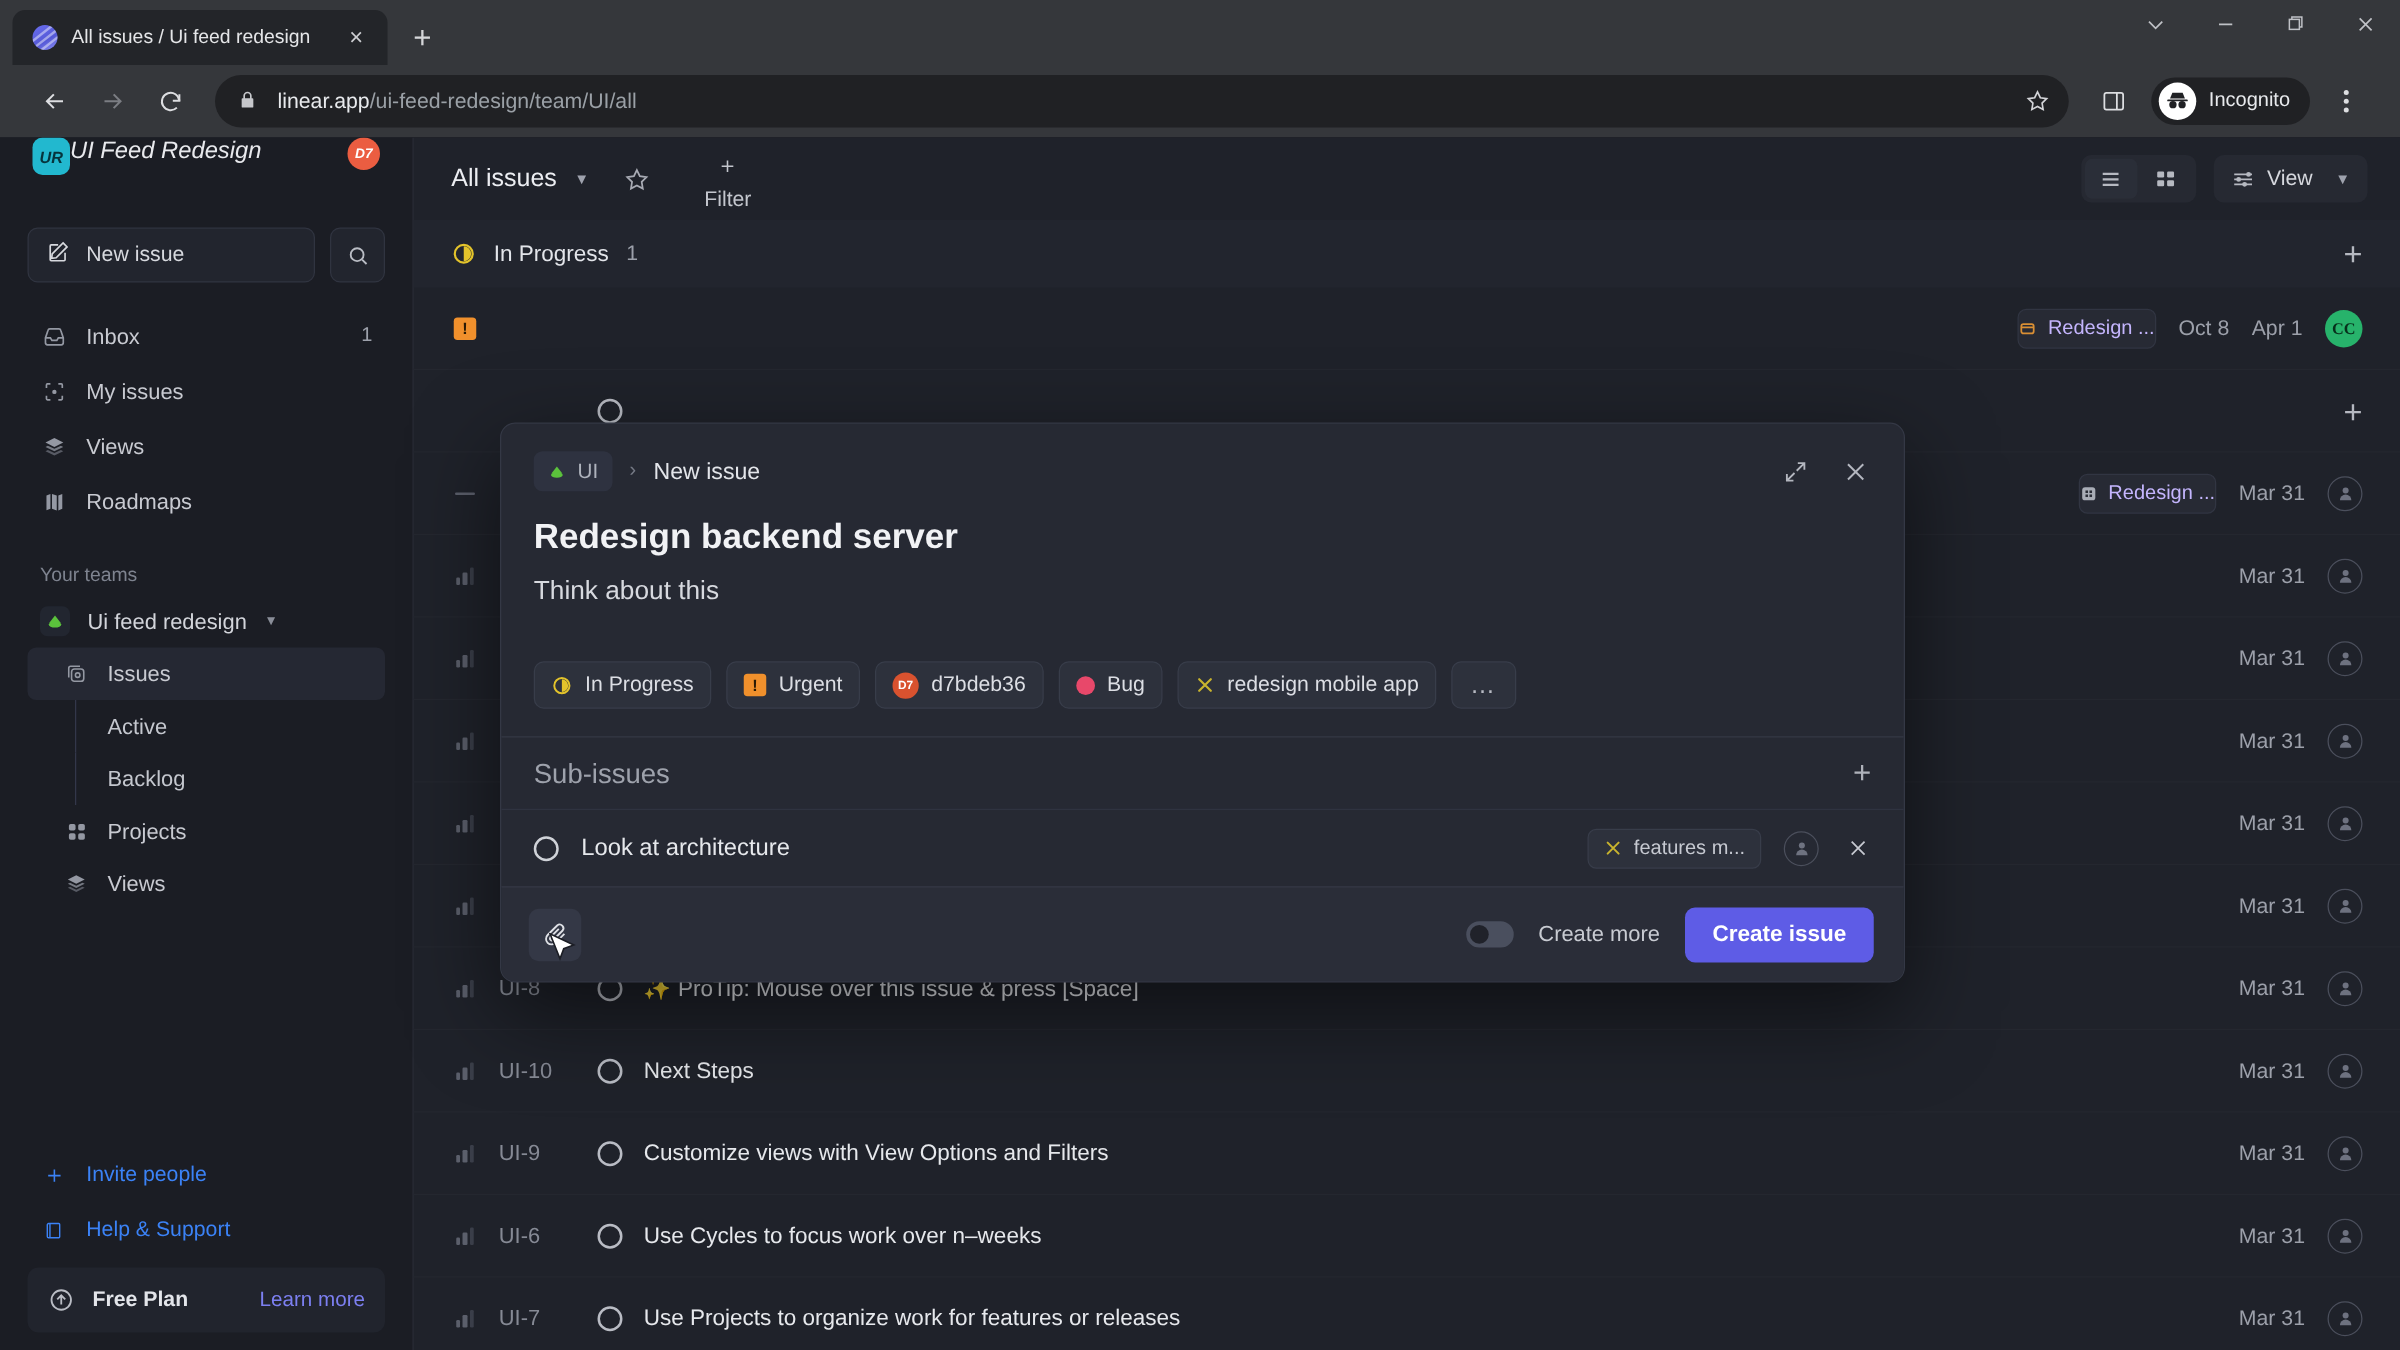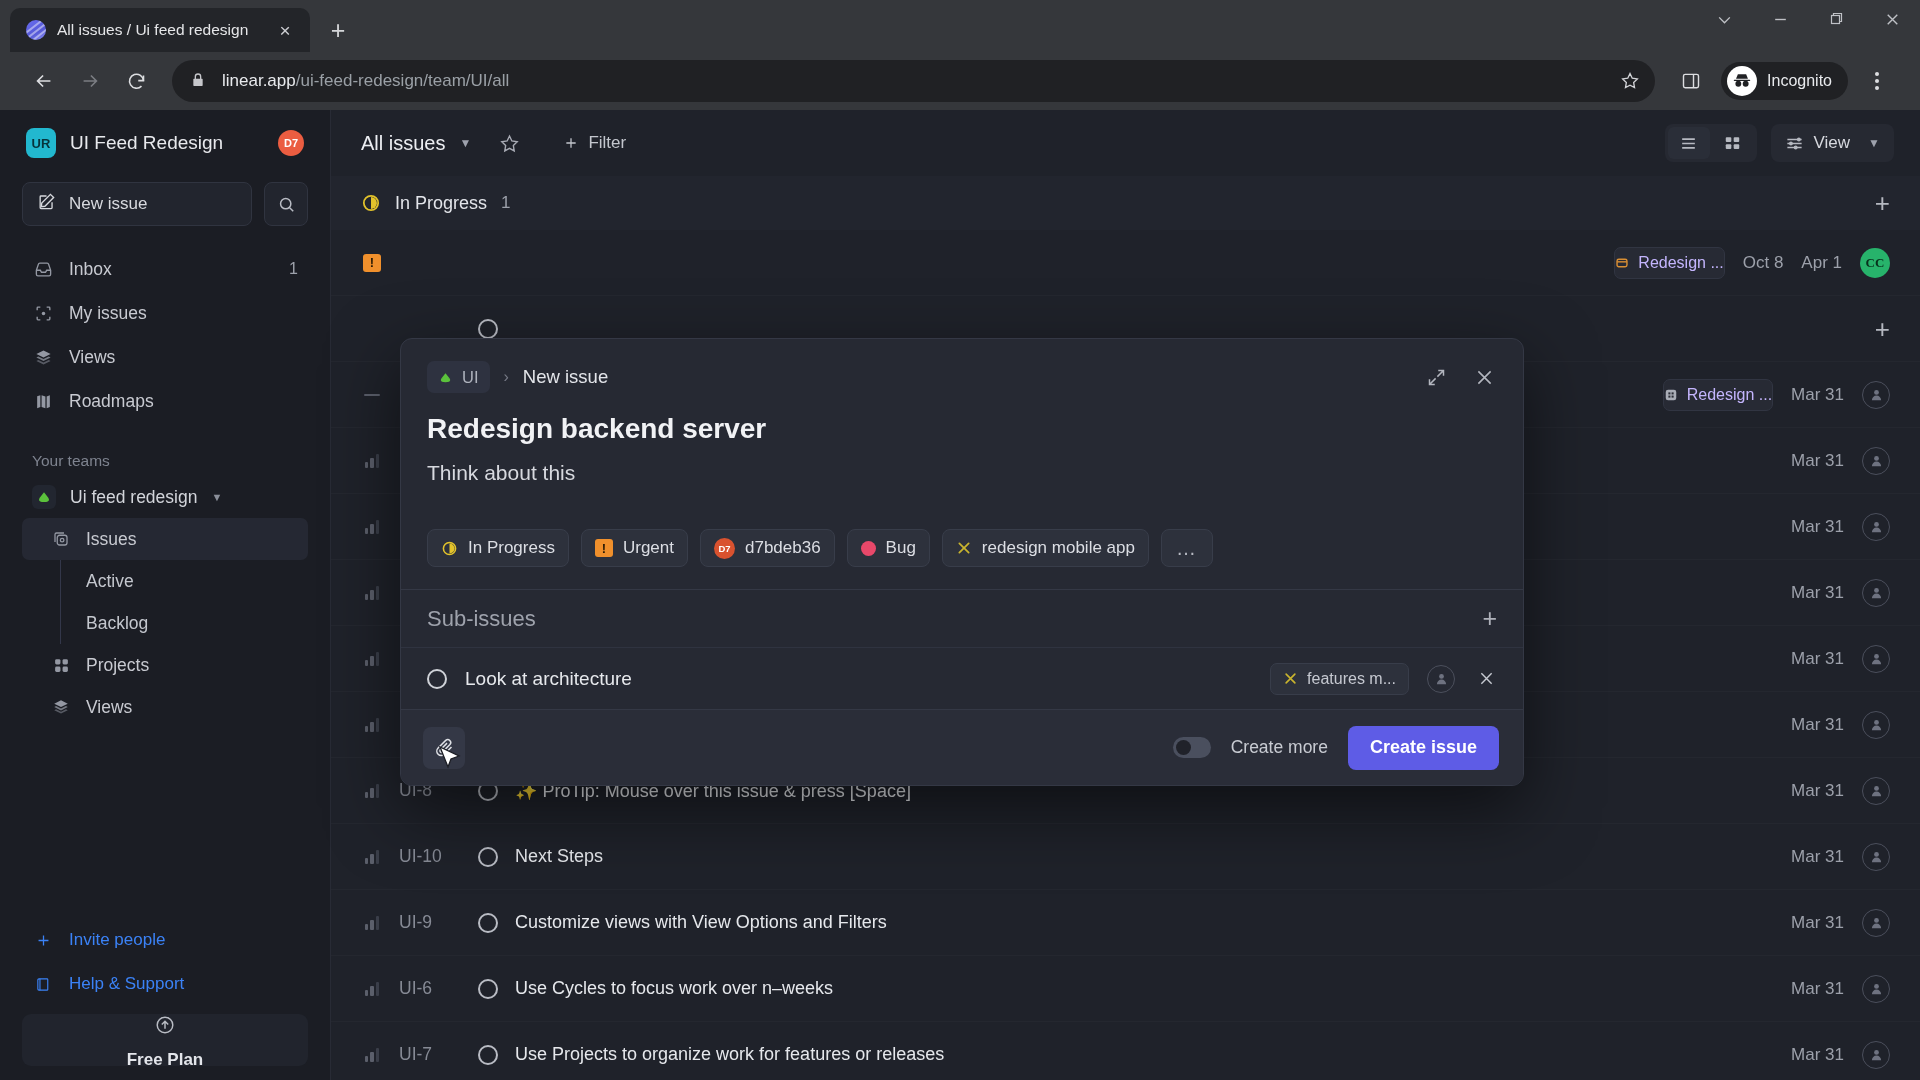--- a/index.html
+++ b/index.html
@@ -73,21 +73,21 @@
     color:#dddee1; margin-left: 4px;}
   .kebab i { display:block; width:4px; height:4px; border-radius:50%; background:#dddee1;
     box-shadow: 0 -7px 0 #dddee1, 0 7px 0 #dddee1; }
 
   
   .app { flex: 1; display: flex; background: #1b1d24; position: relative; overflow: hidden; }
 
   
   .sidebar { width: 330px; flex: 0 0 330px; background: #1b1d24; display:flex;
     flex-direction: column; padding: 0 22px 0 22px; position: relative; }
-  .ws-header { display:flex; align-items:center; gap: 14px; height: 66px; padding: 0 4px; }
+  .ws-header { display:flex; align-items:flex-start; height: 66px; padding: 0 4px; font-style: italic; }
   .ws-logo { width: 30px; height: 30px; border-radius: 8px; background: #22b8cf;
     color:#06343c; font-size: 13px; font-weight: 700; display:flex; align-items:center;
     justify-content:center; flex:0 0 30px; }
   .ws-name { color:#e8e9ed; font-size: 19px; font-weight: 500; flex:1; white-space:nowrap;}
   .ws-badge { width: 26px; height: 26px; border-radius:50%; background:#eb5d41; color:#fff;
     font-size: 11px; font-weight: 700; display:flex; align-items:center; justify-content:center; flex:0 0 26px;}
 
   .newissue-row { display:flex; gap: 12px; margin-top: 6px; }
   .newissue-btn {
     flex:1; height: 44px; background:#22252e; border:1px solid #303440; border-radius:8px;
@@ -117,34 +117,34 @@
   .sub-item .ico { width: 22px; display:flex; align-items:center; justify-content:center; color:#9498a3; flex:0 0 22px;}
   .leaf-item { height: 42px; display:flex; align-items:center; padding-left: 64px; color:#c4c7ce;
     font-size: 17.5px; position: relative; }
   .leaf-item::before { content:""; position:absolute; left: 38px; top:0; bottom:0; width:1px; background:#33374a; }
 
   .sidebar-bottom { margin-top:auto; padding-bottom: 14px; }
   .bottom-item { height: 44px; display:flex; align-items:center; gap: 15px; padding: 0 10px;
     color:#3b82f6; font-size: 17px; }
   .bottom-item .ico { width:22px; display:flex; align-items:center; justify-content:center; flex:0 0 22px;}
   .plan-card { height: 52px; background:#21242d; border-radius:9px; display:flex; align-items:center;
-    gap: 14px; padding: 0 16px; margin-top: 8px; flex-direction: column; }
+    gap: 14px; padding: 0 16px; margin-top: 8px; }
   .plan-name { color:#e3e5ea; font-size: 17px; font-weight: 600; }
   .plan-link { margin-left:auto; color:#7c7ff0; font-size: 16.5px; }
 
   
   .main { flex:1; background:#1f222a; border-left:1px solid #282b35; display:flex;
     flex-direction: column; overflow:hidden; position: relative; }
   .main-toolbar { height: 66px; display:flex; align-items:center; padding: 0 26px 0 30px; gap: 6px; }
   .view-title { color:#eceef2; font-size: 20px; font-weight: 500; }
   .tb-caret { color:#9ea2ad; font-size: 12px; margin-left: 8px; }
   .tb-icon-btn { width: 40px; height:36px; display:flex; align-items:center; justify-content:center;
     color:#a8abb4; border-radius:6px; margin-left: 12px;}
   .filter-btn { height: 36px; display:flex; align-items:center; gap:9px; padding: 0 14px;
-    border-radius:7px; color:#c3c6cd; font-size: 17px; margin-left: 14px;}
+    border-radius:7px; color:#c3c6cd; font-size: 17px; margin-left: 14px; flex-direction: column;}
   .toolbar-right { margin-left:auto; display:flex; align-items:center; gap: 14px; }
   .seg { display:flex; background:#262932; border-radius:8px; padding: 3px; gap:2px;}
   .seg-btn { width: 42px; height: 32px; display:flex; align-items:center; justify-content:center;
     border-radius:6px; color:#b6b9c1;}
   .seg-btn.active { background:#33374260; }
   .view-btn { height: 38px; background:#262932; border-radius:8px; display:flex; align-items:center;
     gap: 10px; padding: 0 14px; color:#d6d8de; font-size: 17px;}
 
   
   .group-header { height: 54px; display:flex; align-items:center; padding: 0 30px; gap: 14px;

